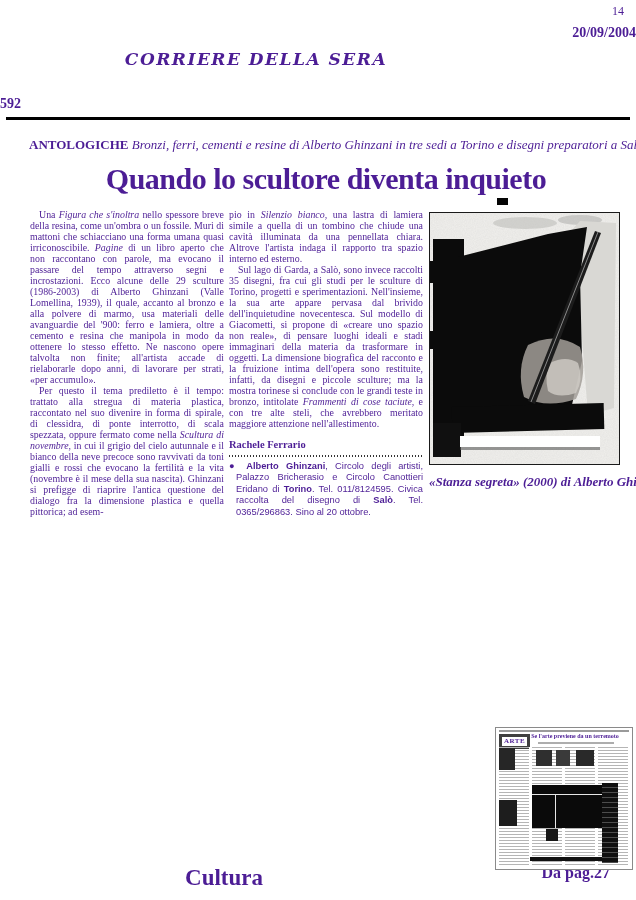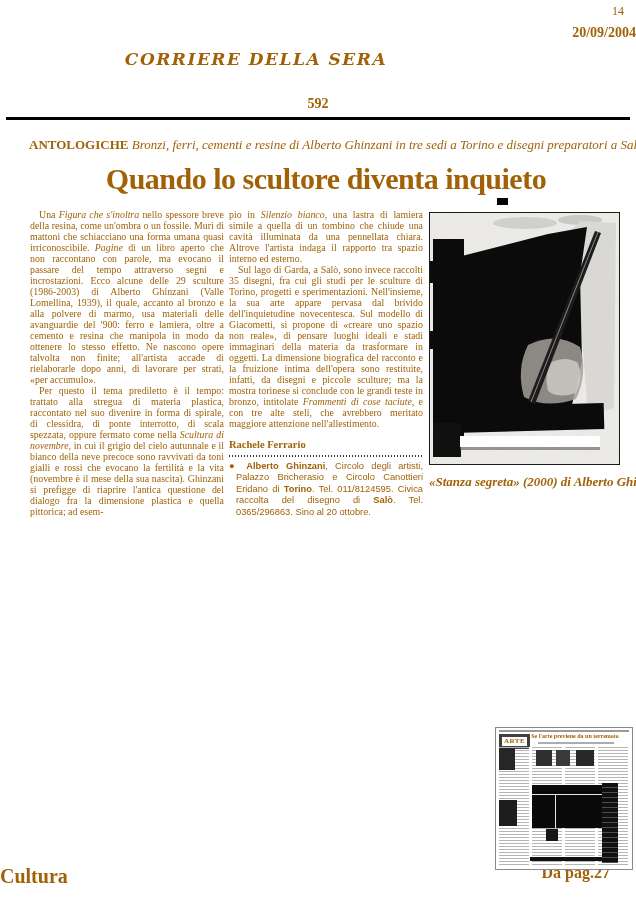--- a/index.html
+++ b/index.html
@@ -1,25 +1,25 @@
 <!DOCTYPE html>
 <html><head>
 <meta charset="utf-8">
 <style>
   html,body{margin:0;padding:0;background:#e9e9e9;}
   .page{position:relative;width:636px;height:900px;background:#ffffff;overflow:hidden;
-        font-family:"Liberation Serif",serif;color:#a16207;margin:0 auto;}
+        font-family:"Liberation Serif",serif;color:#4c1d95;margin:0 auto;}
 
   .pagenum{position:absolute;top:4px;right:12px;font-size:12px;}
   .header-date{position:absolute;top:25px;left:0;width:636px;text-align:right;
                font-weight:bold;font-size:14px;}
   .masthead{position:absolute;top:49px;left:0;width:512px;text-align:center;
             font-family:"DejaVu Serif",serif;font-weight:bold;font-style:italic;
             font-size:17px;letter-spacing:1.5px;}
-  .edition{position:absolute;top:96px;left:0;width:636px;text-align:center;
+  .edition{position:absolute;top:96px;left:0;width:636px;
            font-weight:bold;font-size:14px;}
   .rule-main{position:absolute;top:117px;left:6px;width:624px;height:3px;background:#000;}
 
   .kicker{position:absolute;top:137px;left:29px;width:580px;font-size:13px;white-space:nowrap;}
   .kicker-label{font-weight:bold;font-style:normal;}
   .kicker-text{font-style:italic;}
   .headline{position:absolute;top:154px;left:0;width:636px;text-align:center;
             font-weight:bold;font-size:30px;letter-spacing:-0.5px;}
 
   .col{position:absolute;top:209px;width:194px;font-size:9.9px;line-height:11px;
@@ -35,22 +35,22 @@
   .info{font-family:"Liberation Sans",sans-serif;font-size:9.3px;line-height:11.4px;
         padding-left:7px;text-indent:-7px;text-align:justify;}
 
   .scan-artifact{position:absolute;left:497px;top:198px;width:11px;height:7px;background:#050505;}
 
   .photo-frame{position:absolute;left:429px;top:212px;width:189px;height:251px;
                border:1px solid #1a1a1a;background:#f2f1ee;}
   .caption{position:absolute;left:429px;top:474px;width:206px;white-space:nowrap;
            font-weight:bold;font-style:italic;font-size:13px;}
 
-  .cultura{position:absolute;left:0;top:865px;width:448px;
-           font-weight:bold;font-size:20px;}
+  .cultura{position:absolute;left:0;top:865px;width:448px;text-align:center;
+           font-weight:bold;font-size:23px;}
   .frompage{position:absolute;right:26px;top:864px;font-weight:bold;font-size:16px;}
 
   
   .thumb{position:absolute;left:495px;top:727px;width:136px;height:141px;
          background:#fff;border:1px solid #8a8a8a;}
   .thumb-topline{position:absolute;top:2px;left:3px;right:3px;height:2px;background:#9a9a9a;}
   .thumb-arte{position:absolute;left:3px;top:6px;font-family:"Liberation Serif",serif;
               font-weight:bold;font-size:7px;line-height:7px;letter-spacing:0.5px;
               border:3px solid #404040;padding:1px 2px;background:#fff;}
   .thumb-headline{position:absolute;left:34px;top:5px;width:90px;text-align:center;

